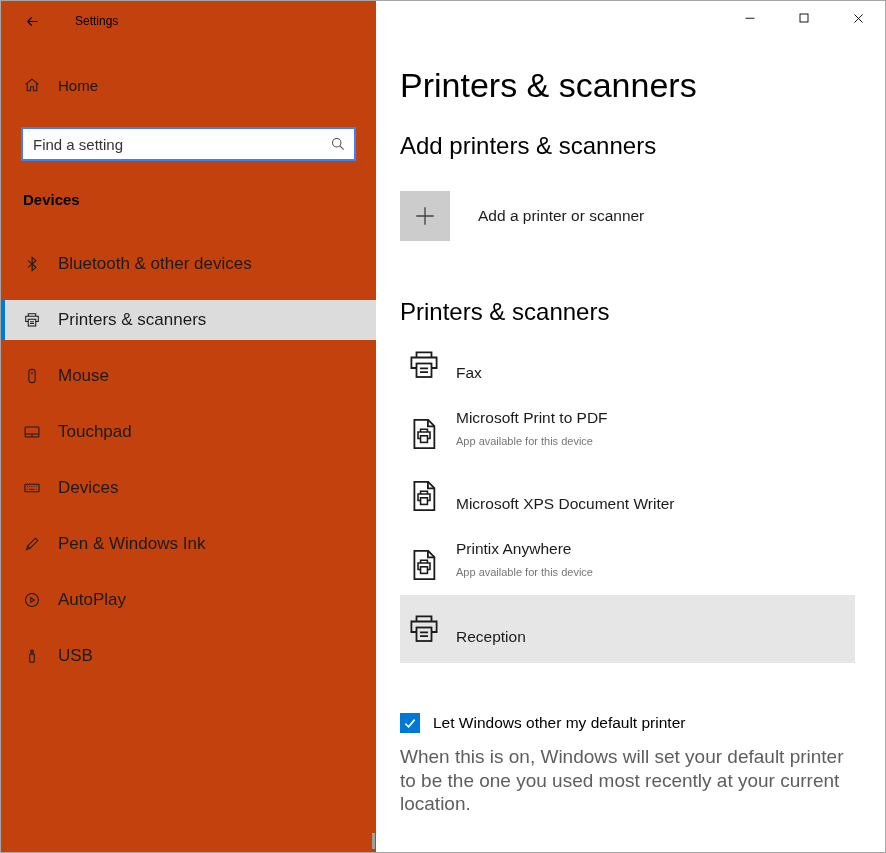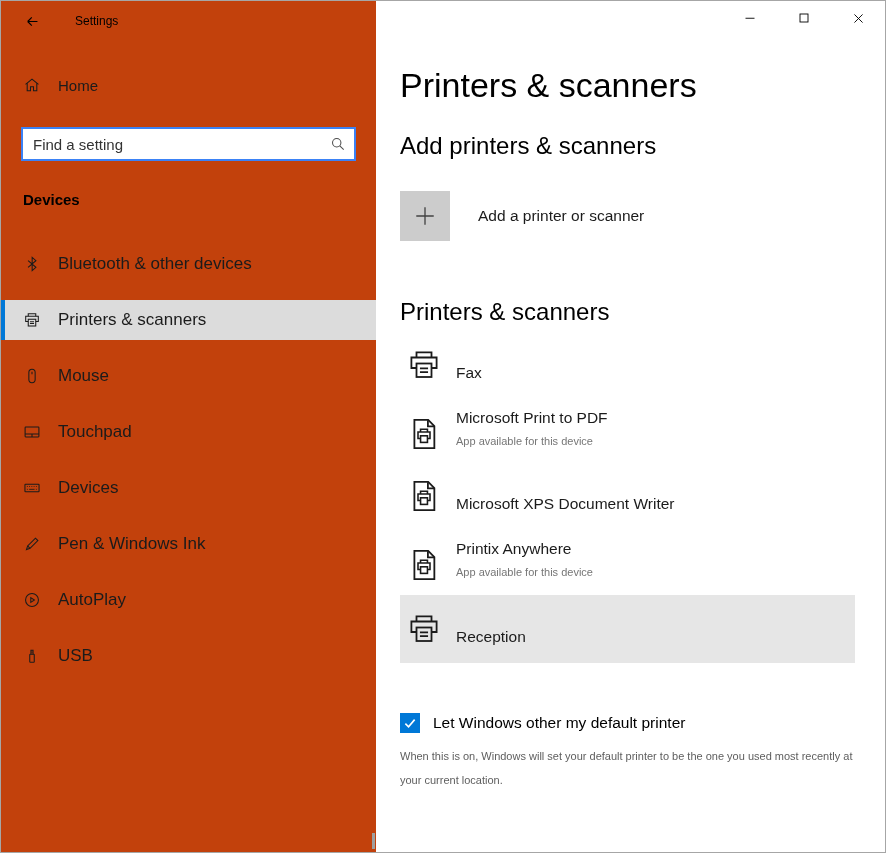--- a/index.html
+++ b/index.html
@@ -107,21 +107,21 @@
 
   .default-printer { margin-top:50px; }
   .checkbox-row { display:flex; align-items:center; gap:13px; cursor:pointer; width:fit-content; }
   .checkbox {
     width:20px; height:20px; background:#0078d7;
     display:flex; align-items:center; justify-content:center; flex:0 0 auto;
   }
   .checkbox-label { font-size:15.5px; color:#000; }
   .dp-desc {
     margin-top:12px; width:462px;
-    font-size:11px; line-height:23.5px; color:#5e5e5e;
+    font-size:19px; line-height:23.5px; color:#5e5e5e;
   }
 </style>
 </head>
 <body>
 
 <div class="window">
 
   <aside class="sidebar">
 
     <div class="sidebar-top">

